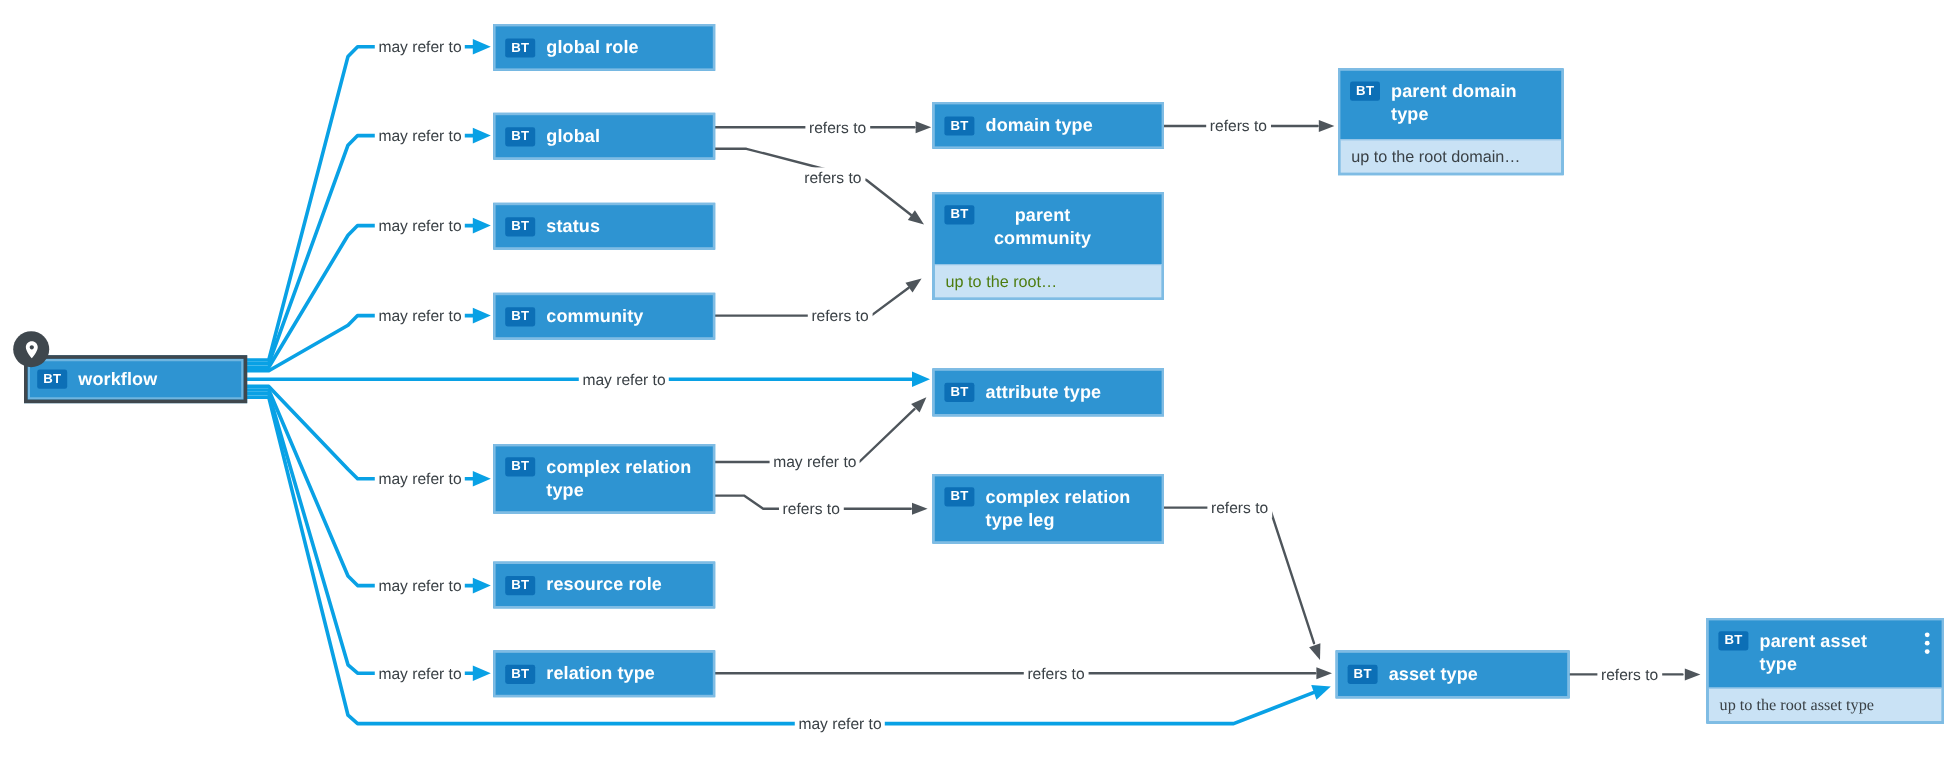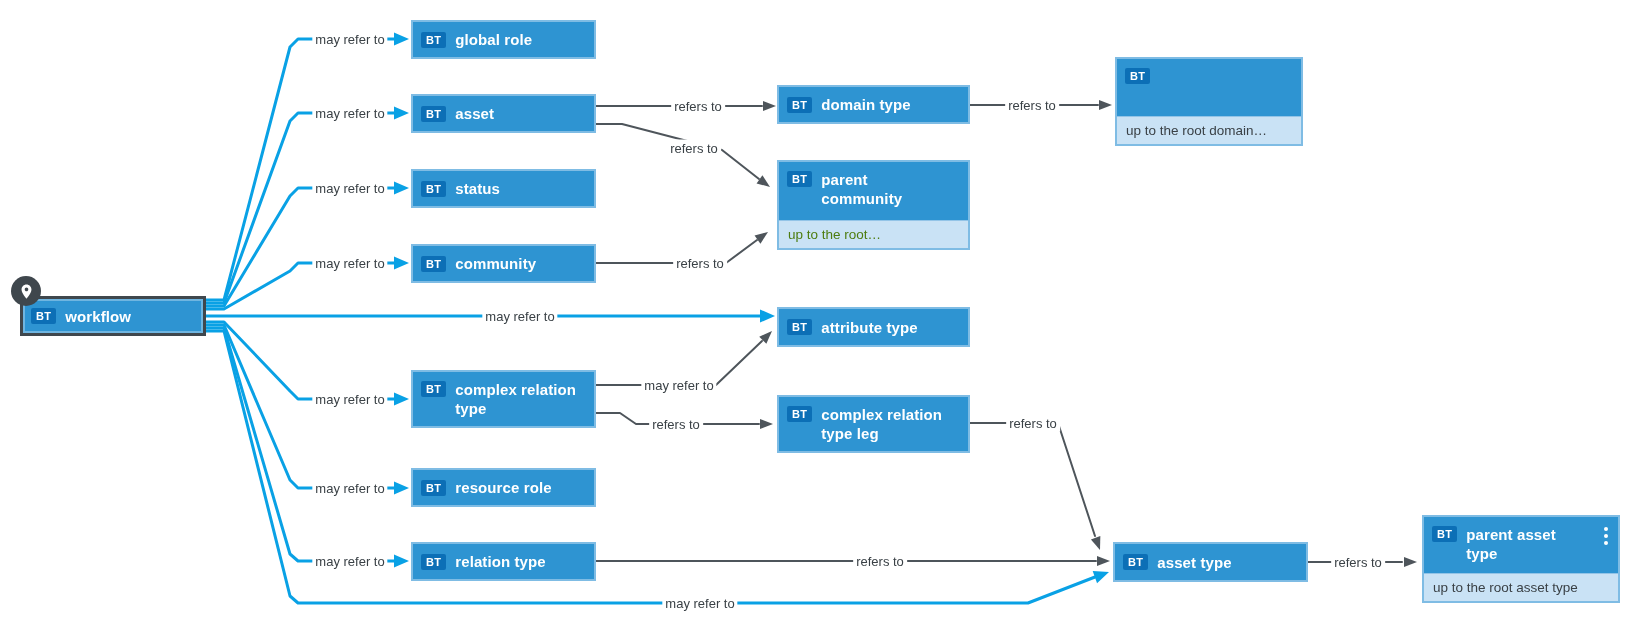--- a/index.html
+++ b/index.html
@@ -157,21 +157,21 @@
       </div>
       <div class="node" style="left: 411px; top: 20px; width: 185px; background: rgb(46, 148, 210); border: 2px solid rgb(127, 188, 228);">
         <div class="node-head" style="height: 35px;">
           <span class="bt-badge" style="background: rgb(12, 111, 182);">BT</span>
           <span class="node-label" style="color: rgb(255, 255, 255);">global role</span>
         </div>
       </div>
       <div class="node" style="left: 411px; top: 94px; width: 185px; background: rgb(46, 148, 210); border: 2px solid rgb(127, 188, 228);">
         <div class="node-head" style="height: 35px;">
           <span class="bt-badge" style="background: rgb(12, 111, 182);">BT</span>
-          <span class="node-label" style="color: rgb(255, 255, 255);">asset</span>
+          <span class="node-label" style="color: rgb(255, 255, 255);">global</span>
         </div>
       </div>
       <div class="node" style="left: 411px; top: 169px; width: 185px; background: rgb(46, 148, 210); border: 2px solid rgb(127, 188, 228);">
         <div class="node-head" style="height: 35px;">
           <span class="bt-badge" style="background: rgb(12, 111, 182);">BT</span>
           <span class="node-label" style="color: rgb(255, 255, 255);">status</span>
         </div>
       </div>
       <div class="node" style="left: 411px; top: 244px; width: 185px; background: rgb(46, 148, 210); border: 2px solid rgb(127, 188, 228);">
         <div class="node-head" style="height: 35px;">
@@ -181,27 +181,28 @@
       </div>
       <div class="node" style="left: 777px; top: 85px; width: 193px; background: rgb(46, 148, 210); border: 2px solid rgb(127, 188, 228);">
         <div class="node-head" style="height: 35px;">
           <span class="bt-badge" style="background: rgb(12, 111, 182);">BT</span>
           <span class="node-label" style="color: rgb(255, 255, 255);">domain type</span>
         </div>
       </div>
       <div class="node multi" style="left: 1115px; top: 57px; width: 188px; background: rgb(46, 148, 210); border: 2px solid rgb(127, 188, 228);">
         <div class="node-head" style="height: 57px;">
           <span class="bt-badge" style="background: rgb(12, 111, 182);">BT</span>
+          <span class="node-label" style="color: rgb(255, 255, 255); max-width: 122px;">parent domain type</span>
         </div>
         <div class="node-sub" style="background: rgb(201, 226, 245); color: rgb(58, 65, 70);">up to the root domain…</div>
       </div>
       <div class="node multi" style="left: 777px; top: 160px; width: 193px; background: rgb(46, 148, 210); border: 2px solid rgb(127, 188, 228);">
         <div class="node-head" style="height: 58px;">
           <span class="bt-badge" style="background: rgb(12, 111, 182);">BT</span>
-          <span class="node-label" style="color: rgb(255, 255, 255); max-width: 95px;">parent community</span>
+          <span class="node-label" style="color: rgb(255, 255, 255); max-width: 95px; text-align: center;">parent community</span>
         </div>
         <div class="node-sub" style="background: rgb(201, 226, 245); color: #4d7c0f;">up to the root…</div>
       </div>
       <div class="node" style="left: 777px; top: 307px; width: 193px; background: rgb(46, 148, 210); border: 2px solid rgb(127, 188, 228);">
         <div class="node-head" style="height: 36px;">
           <span class="bt-badge" style="background: rgb(12, 111, 182);">BT</span>
           <span class="node-label" style="color: rgb(255, 255, 255);">attribute type</span>
         </div>
       </div>
       <div class="node multi" style="left: 411px; top: 370px; width: 185px; background: rgb(46, 148, 210); border: 2px solid rgb(127, 188, 228);">
@@ -233,16 +234,16 @@
           <span class="bt-badge" style="background: rgb(12, 111, 182);">BT</span>
           <span class="node-label" style="color: rgb(255, 255, 255);">asset type</span>
         </div>
       </div>
       <div class="node multi" style="left: 1422px; top: 515px; width: 198px; background: rgb(46, 148, 210); border: 2px solid rgb(127, 188, 228);">
         <div class="node-head" style="height: 56px;">
           <span class="bt-badge" style="background: rgb(12, 111, 182);">BT</span>
           <span class="node-label" style="color: rgb(255, 255, 255); max-width: 105px;">parent asset type</span>
           <span class="kebab"></span>
         </div>
-        <div class="node-sub" style="background: rgb(201, 226, 245); color: rgb(58, 65, 70);">up to the root asset type</div>
+        <div class="node-sub" style="background: rgb(201, 226, 245); color: rgb(58, 65, 70); font-family: Liberation Serif, serif;">up to the root asset type</div>
       </div>
     </div>
 </div>
 
 </body></html>

